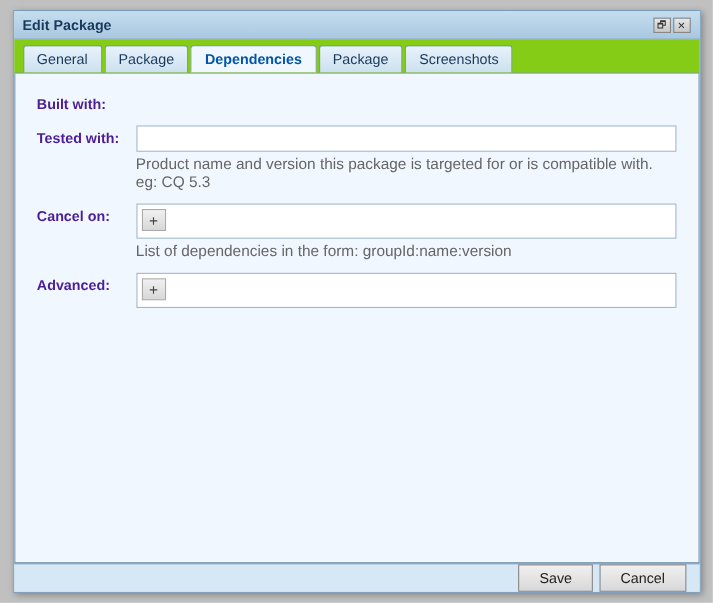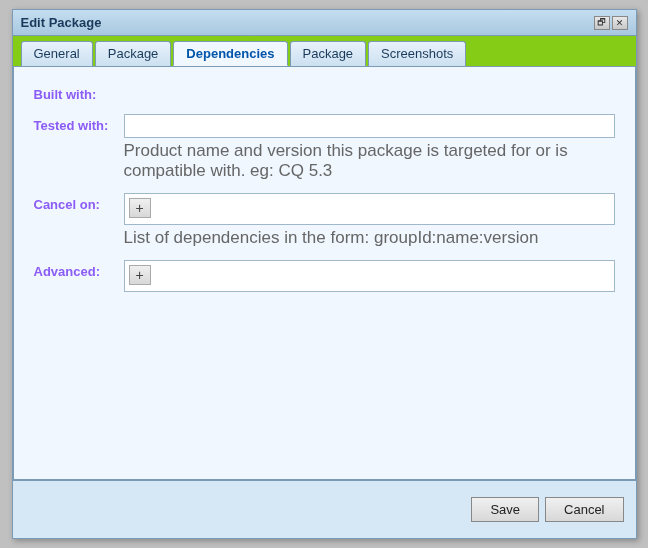--- a/index.html
+++ b/index.html
@@ -97,21 +97,21 @@
     .form-row {
       display: flex;
       align-items: flex-start;
       margin-bottom: 12px;
     }
 
     .form-label {
       width: 90px;
       padding-top: 4px;
       font-weight: bold;
-      color: #8b5cf6;
+      color: #4c1d95;
       flex-shrink: 0;
       font-size: 13px;
     }
 
     .form-field {
       flex: 1;
       display: flex;
       flex-direction: column;
     }
 
@@ -132,21 +132,21 @@
       border: 1px solid #a0b8cc;
       background: #fff;
       padding: 4px 6px;
       font-size: 13px;
       color: #333;
       outline: none;
       resize: none;
     }
 
     .form-hint {
-      font-size: 17px;
+      font-size: 14px;
       color: #666;
       margin-top: 3px;
     }
 
     .field-with-add {
       width: 100%;
       border: 1px solid #a0b8cc;
       background: #fff;
       min-height: 32px;
       display: flex;
@@ -163,21 +163,21 @@
       display: flex;
       align-items: center;
       justify-content: center;
       font-size: 14px;
       color: #444;
       flex-shrink: 0;
     }
 
     .footer {
       background: #d6e8f5;
-      padding: 16px 12px;
+      padding: 0 12px;
       display: flex;
       justify-content: flex-end;
       gap: 6px;
       border-top: 1px solid #7a9ab5;
     }
 
     .footer-btn {
       padding: 4px 18px;
       background: linear-gradient(to bottom, #f0f0f0, #d8d8d8);
       border: 1px solid #888;

